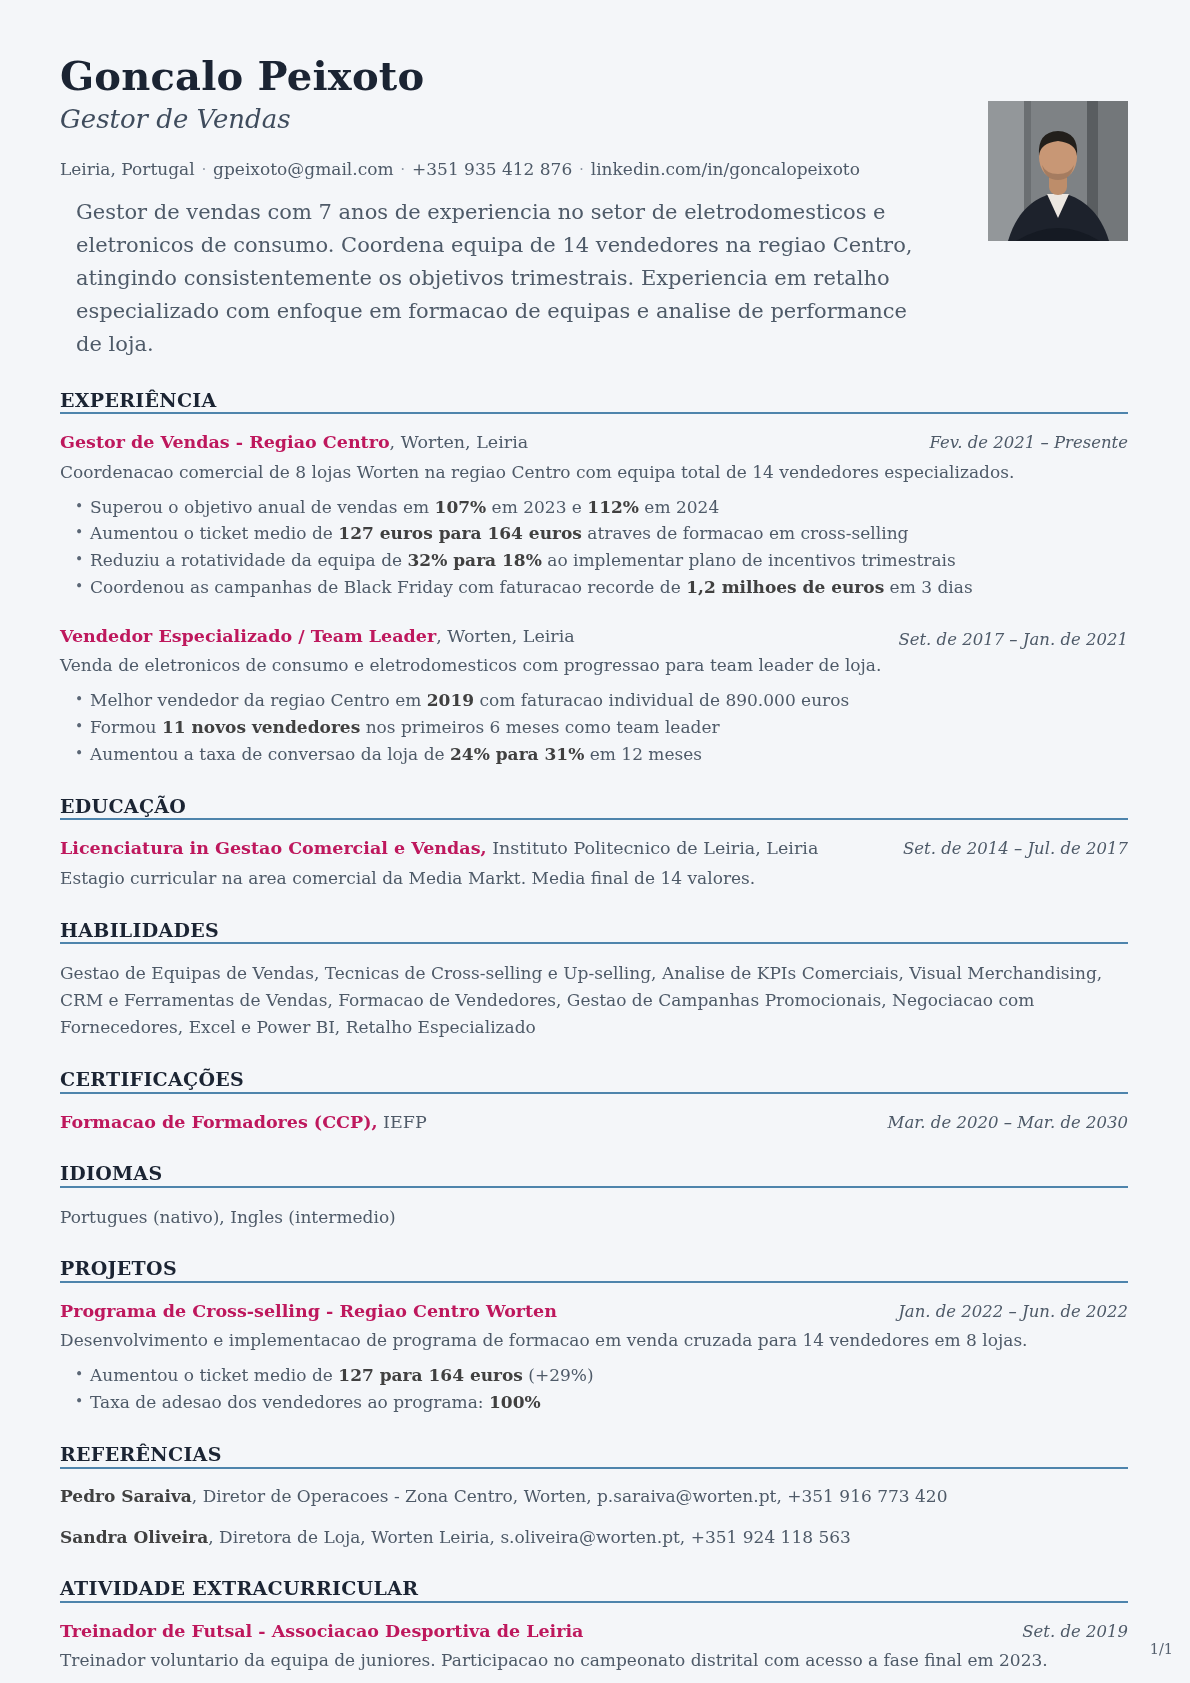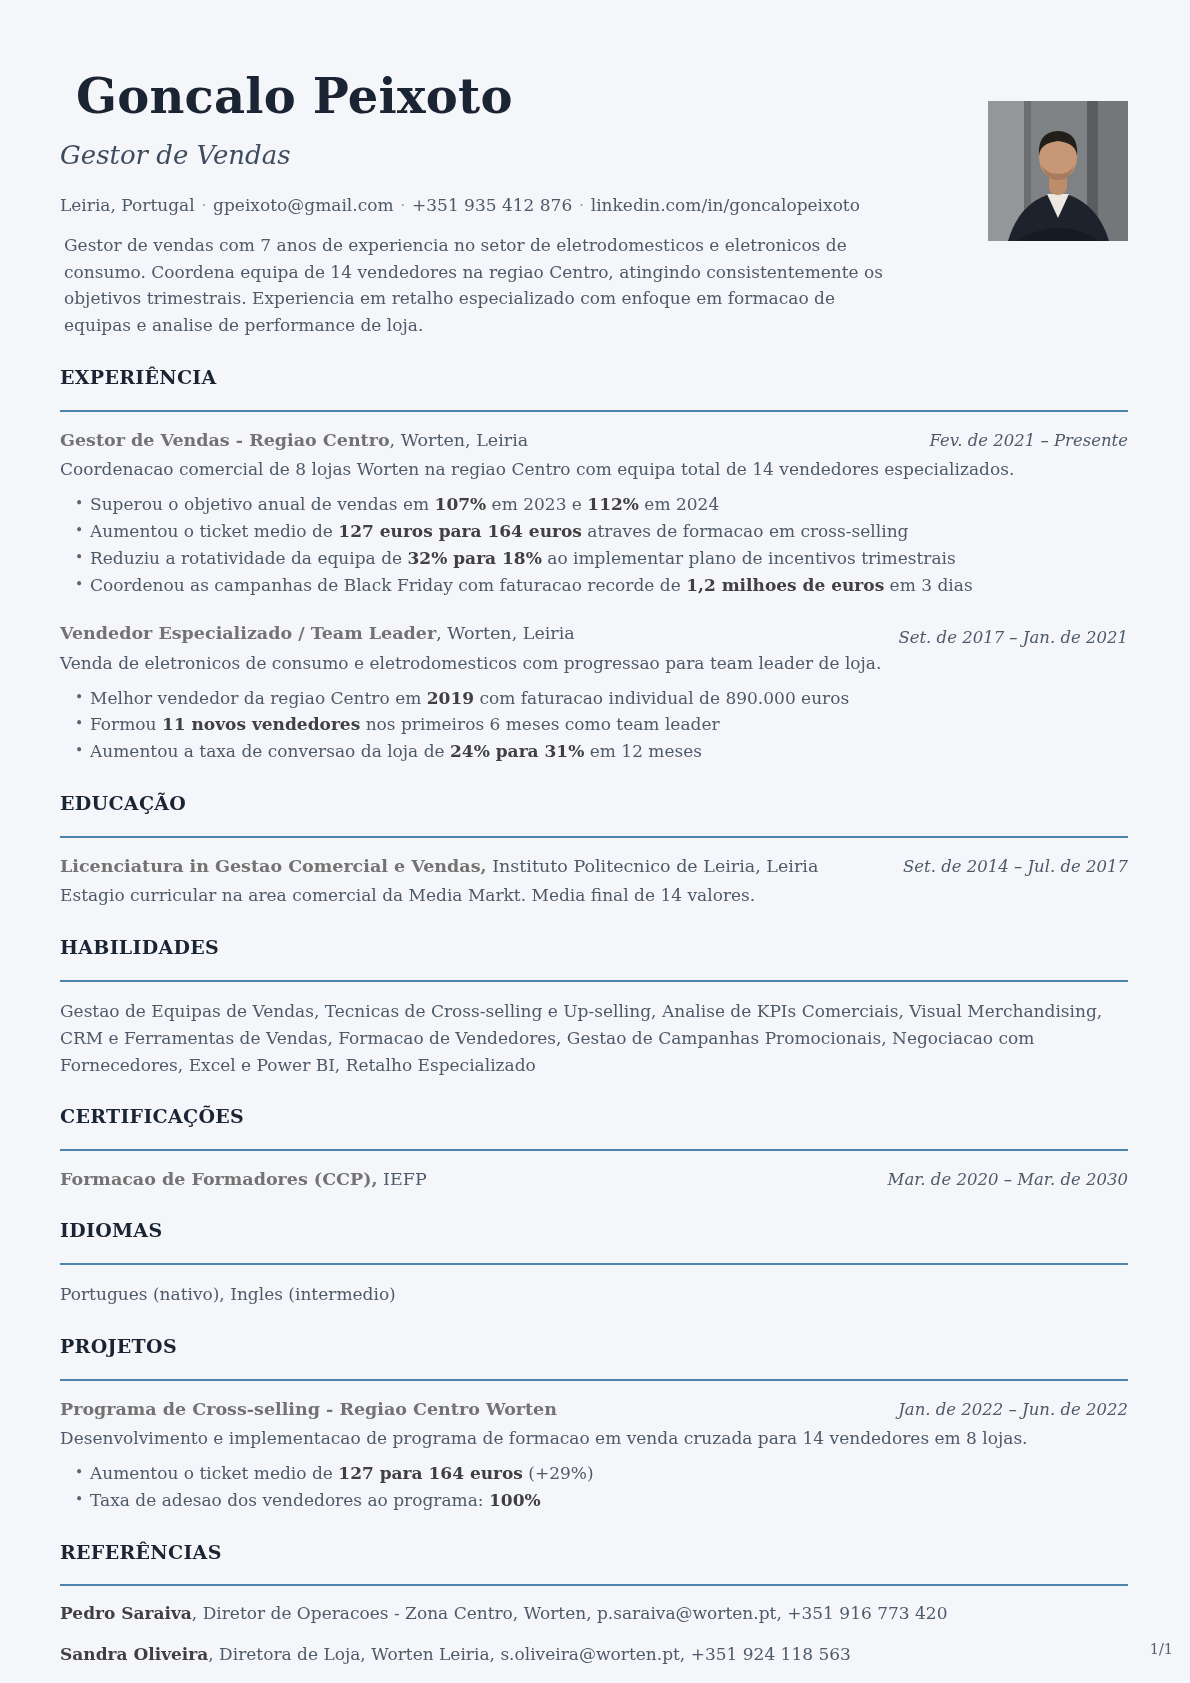--- a/index.html
+++ b/index.html
@@ -10,41 +10,41 @@
     color: #4e5a68;
     position: relative;
     overflow: hidden;
   }
   .sheet { padding: 54px 62px 0 60px; }
 
   
   .header { display: flex; justify-content: space-between; align-items: flex-start; }
   .header-left { flex: 1 1 auto; min-width: 0; }
   .person-name {
-    margin: 16px; font-size: 48px; line-height: 1.12; font-weight: bold;
+    margin: 0; font-size: 40px; line-height: 1.12; font-weight: bold;
     color: #1b2433; letter-spacing: 0.2px;
   }
   .person-title { margin-top: 5px; font-size: 26px; font-style: italic; color: #3f4c5d; }
   .contact-line { margin-top: 25px; font-size: 17px; color: #4e5a68; }
   .contact-sep { margin: 0 7px; color: #8a93a0; font-size: 14px; vertical-align: 1px; }
-  .summary { margin: 17px 0 0 4px; font-size: 17px; line-height: 1.58; max-width: 842px; }
+  .summary { margin: 17px 0 0 16px; font-size: 21px; line-height: 1.58; max-width: 842px; }
   .photo-box { flex: 0 0 140px; width: 140px; height: 140px; margin-top: 47px; margin-left: 18px; }
   .photo-box svg { display: block; }
 
   
   .section-heading {
-    margin: 27px 0 0 0; padding-bottom: 20px;
+    margin: 27px 0 0 0; padding-bottom: 0;
     font-size: 19px; line-height: 1.25; font-weight: bold;
     color: #1b2433; letter-spacing: 0.3px;
     border-bottom: 2px solid #4e84ac;
   }
   .entry-head { display: flex; justify-content: space-between; align-items: baseline; margin-top: 15px; }
   .entry + .entry .entry-head { margin-top: 22px; align-items: flex-end; }
   .entry-title { font-size: 17.5px; line-height: 1.5; }
-  .entry-title strong { color: #737373; }
+  .entry-title strong { color: #be185d; }
   .entry-date { font-size: 16.5px; font-style: italic; color: #4e5a68; white-space: nowrap; margin-left: 24px; }
   .entry-desc { margin: 3px 0 0 0; font-size: 17px; line-height: 1.58; }
   .bullet-list { margin: 8px 0 0 0; padding: 0 0 0 30px; list-style: none; }
   .bullet-list li { font-size: 17px; line-height: 1.58; position: relative; }
   .bullet-list li::before {
     content: "\2022"; position: absolute; left: -15px; top: 1px;
     font-size: 14px; color: #5a6675;
   }
   strong { font-weight: bold; color: #404040; }
   .plain-text { margin: 16px 0 0 0; font-size: 17px; line-height: 1.58; }

